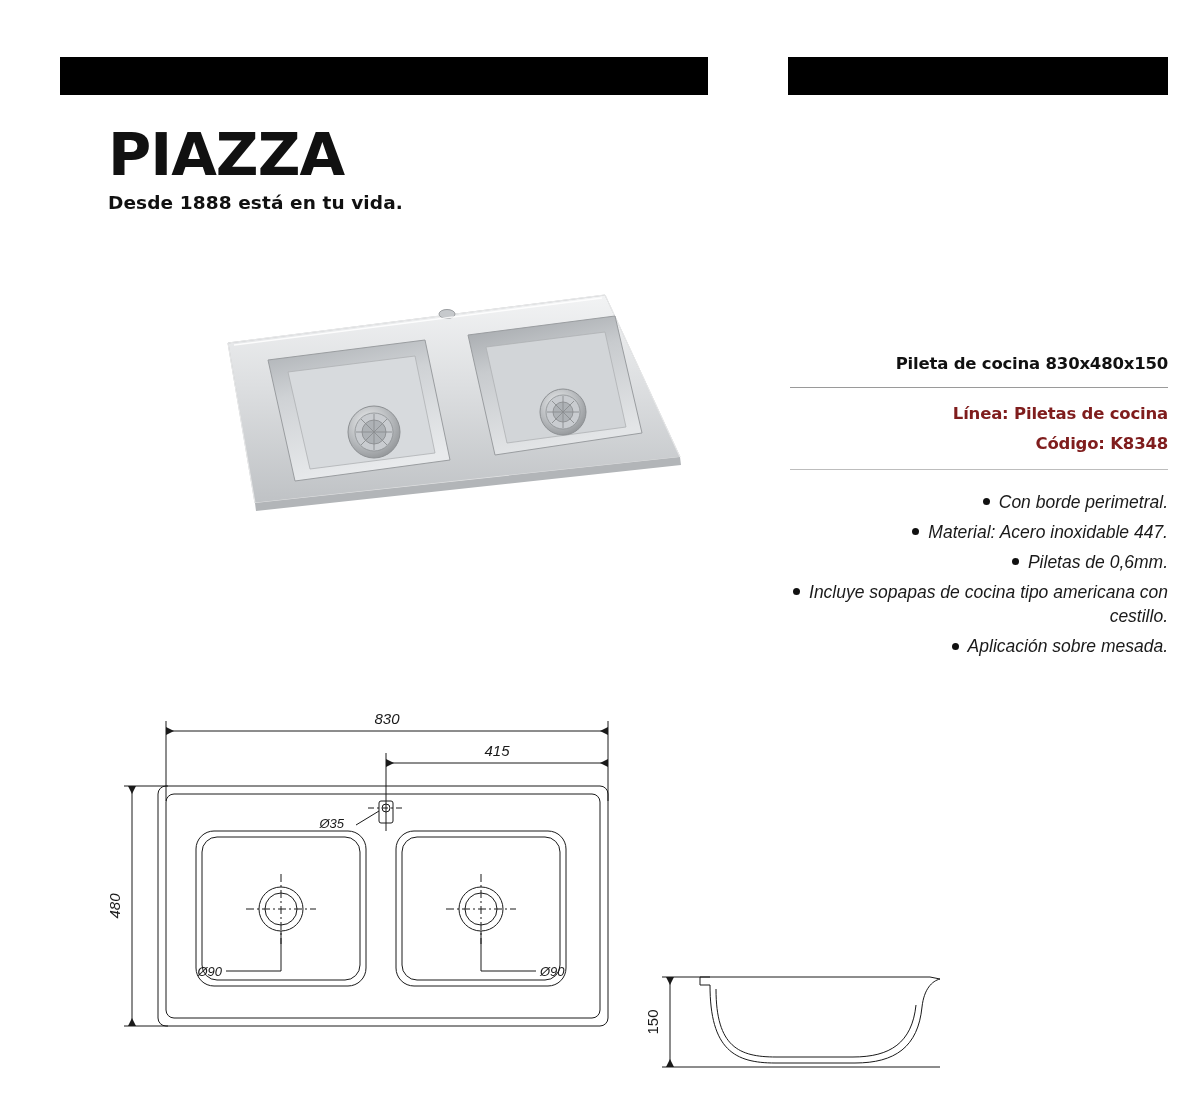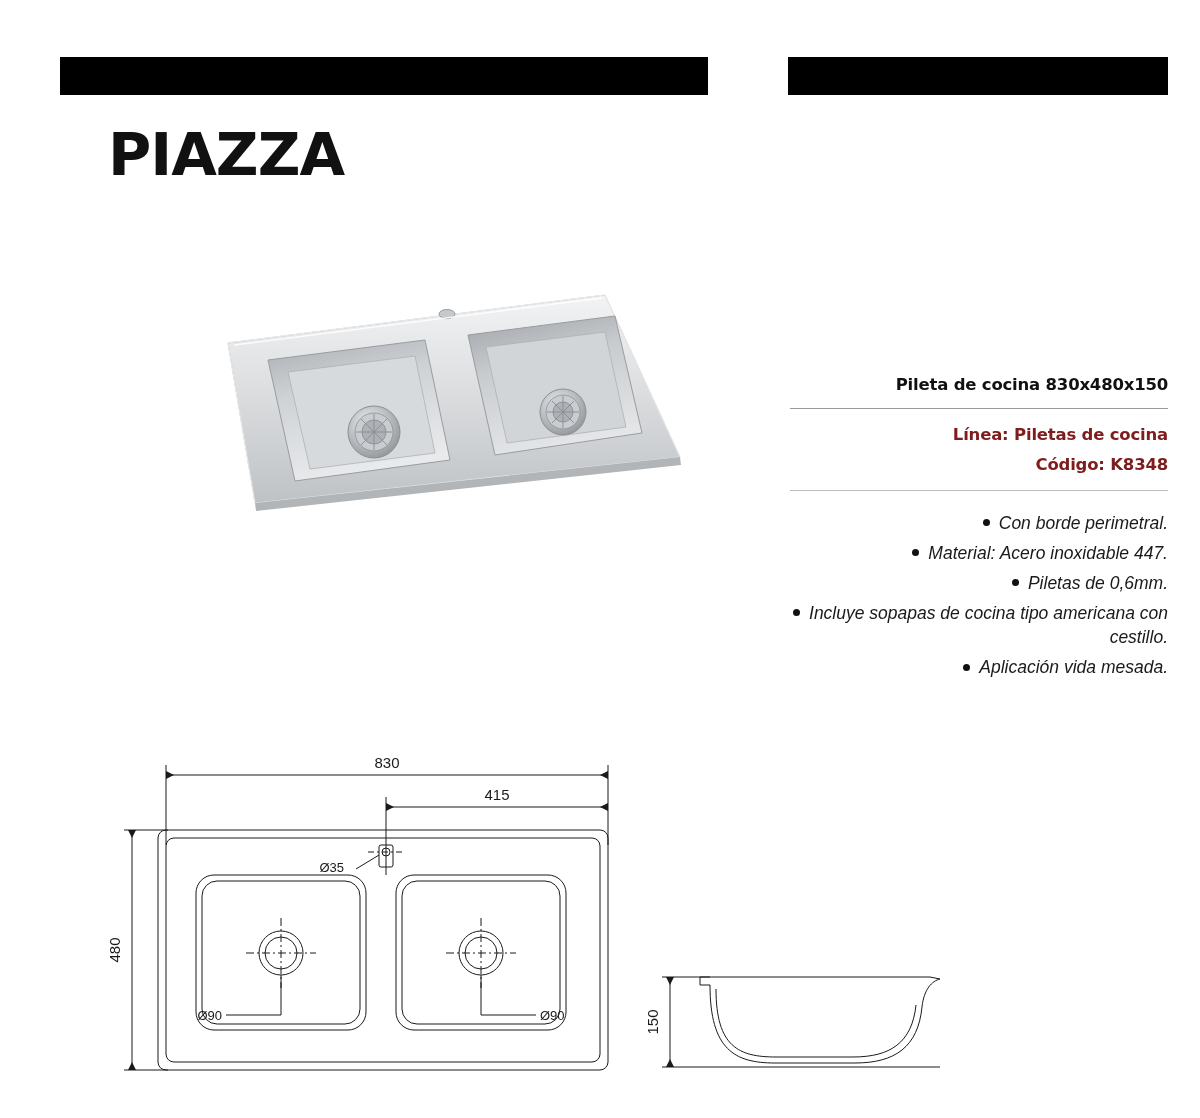--- a/index.html
+++ b/index.html
@@ -69,21 +69,21 @@
     left: 150px;
     top: 275px;
     width: 540px;
     height: 250px;
   }
 
   
   .info {
     position: absolute;
     left: 790px;
-    top: 375px;
+    top: 354px;
     width: 378px;
     text-align: right;
   }
   .info-title {
     font-family: "DejaVu Sans", sans-serif;
     font-weight: 700;
     font-size: 16.5px;
     color: #111111;
     letter-spacing: -0.2px;
   }
@@ -130,23 +130,24 @@
     margin-bottom: 3px;
   }
   .feat-text {
     display: inline;
   }
 
   
   .plan-drawing {
     position: absolute;
     left: 96px;
-    top: 735px;
+    top: 691px;
     width: 540px;
     height: 350px;
+    font-style: italic;
   }
   .side-drawing {
     position: absolute;
     left: 640px;
     top: 955px;
     width: 520px;
     height: 135px;
   }
   .dim-label {
     font-family: "Liberation Sans", sans-serif;
@@ -162,20 +163,21 @@
 </head>
 <body>
 
 <div class="page">
 
   <div class="topbar-left"></div>
   <div class="topbar-right"></div>
 
   <div class="brand">
     <div class="brand-name">PIAZZA</div>
+    <div class="brand-tag">Desde 1888 está en tu vida.</div>
   </div>
 
   <div class="photo-wrap">
     <svg width="540" height="250" viewBox="0 0 540 250" xmlns="http://www.w3.org/2000/svg">
       <defs>
         <linearGradient id="deckGrad" x1="0" y1="0" x2="0" y2="1">
           <stop offset="0%" stop-color="#f2f3f4"></stop>
           <stop offset="45%" stop-color="#dcdee0"></stop>
           <stop offset="100%" stop-color="#bfc2c5"></stop>
         </linearGradient>
@@ -240,21 +242,21 @@
     <div class="info-title">Pileta de cocina 830x480x150</div>
     <hr class="rule">
     <div class="info-line">Línea: Piletas de cocina</div>
     <div class="info-line">Código: K8348</div>
     <hr class="rule thin">
     <ul class="features">
       <li><span class="dot"></span><span class="feat-text">Con borde perimetral.</span></li>
       <li><span class="dot"></span><span class="feat-text">Material: Acero inoxidable 447.</span></li>
       <li><span class="dot"></span><span class="feat-text">Piletas de 0,6mm.</span></li>
       <li><span class="dot"></span><span class="feat-text">Incluye sopapas de cocina tipo americana con cestillo.</span></li>
-      <li><span class="dot"></span><span class="feat-text">Aplicación vida mesada.</span></li>
+      <li><span class="dot"></span><span class="feat-text">Aplicación sobre mesada.</span></li>
     </ul>
   </div>
 
   <div class="plan-drawing">
     <svg width="540" height="350" viewBox="0 0 540 350" xmlns="http://www.w3.org/2000/svg">
       <g stroke="#1a1a1a" fill="none" stroke-width="1">
 
         <line x1="70" y1="40" x2="512" y2="40"></line>
         <path d="M70,36 L78,40 L70,44 Z" fill="#1a1a1a" stroke="none"></path>
         <path d="M512,36 L504,40 L512,44 Z" fill="#1a1a1a" stroke="none"></path>

